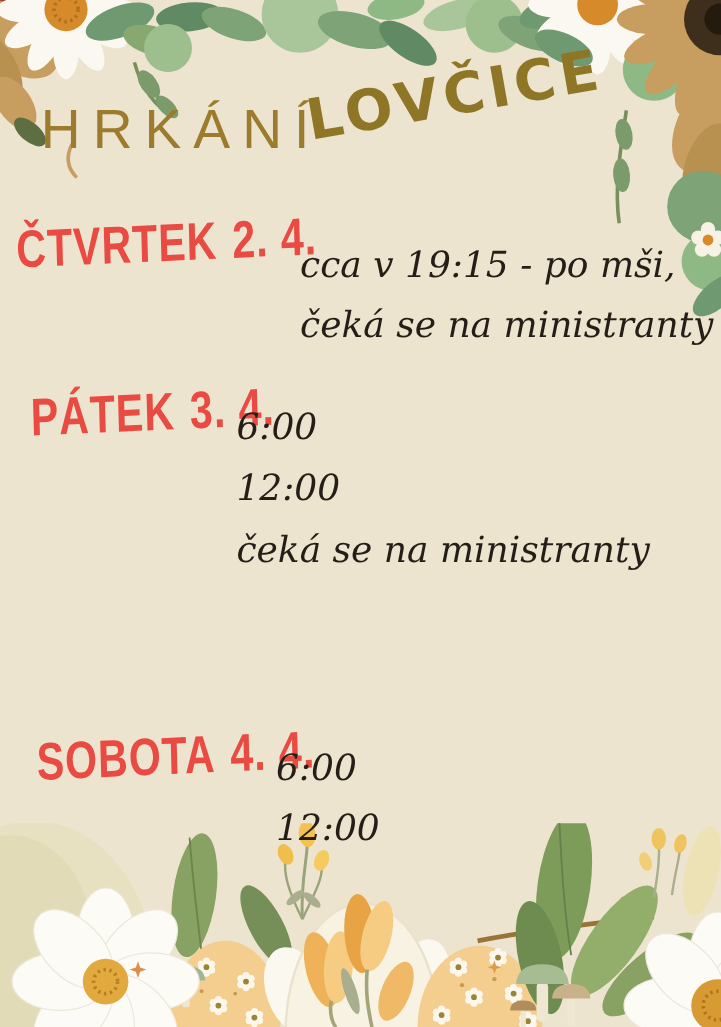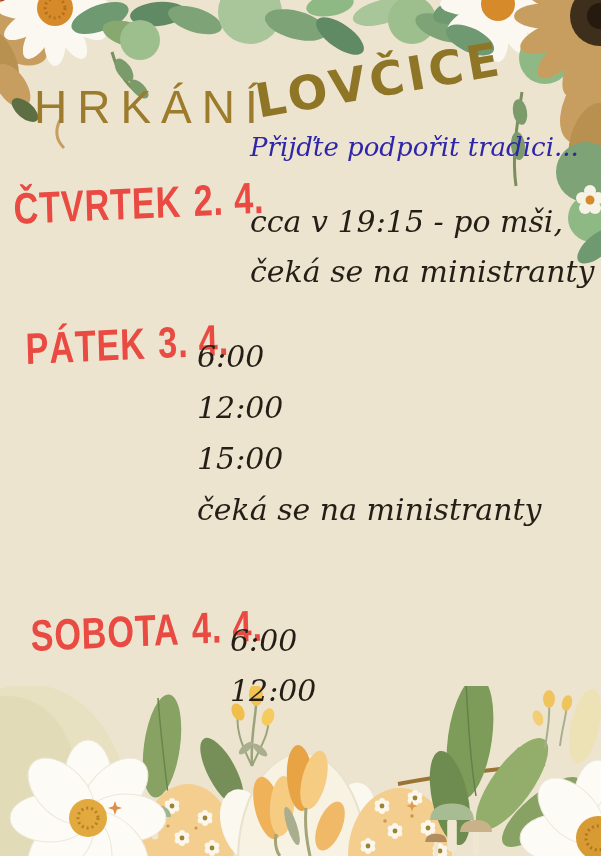--- a/index.html
+++ b/index.html
@@ -334,36 +334,34 @@
     <g>
       <use href="#sparkle" fill="#DC8F4B" transform="translate(115,122)"></use>
       <use href="#sparkle" fill="#E09A4E" transform="translate(412,120) scale(0.8)"></use>
     </g>
   </svg>
 
   <div class="textlayer">
 
     <h1 class="title-main">HRKÁNÍ</h1>
     <div class="title-village">LOVČICE</div>
-    <p class="subtitle">Přijďte podpořit tradici...</p>
 
     <section class="section sec-thu">
       <h2 class="day"><span>ČTVRTEK</span><span class="date">2. 4.</span></h2>
       <div class="lines">
         <p>cca v 19:15 - po mši,</p>
         <p>čeká se na ministranty</p>
       </div>
     </section>
 
     <section class="section sec-fri">
       <h2 class="day"><span>PÁTEK</span><span class="date">3. 4.</span></h2>
       <div class="lines">
         <p>6:00</p>
         <p>12:00</p>
-        <p>15:00</p>
         <p>čeká se na ministranty</p>
       </div>
     </section>
 
     <section class="section sec-sat">
       <h2 class="day"><span>SOBOTA</span><span class="date">4. 4.</span></h2>
       <div class="lines">
         <p>6:00</p>
         <p>12:00</p>
       </div>

